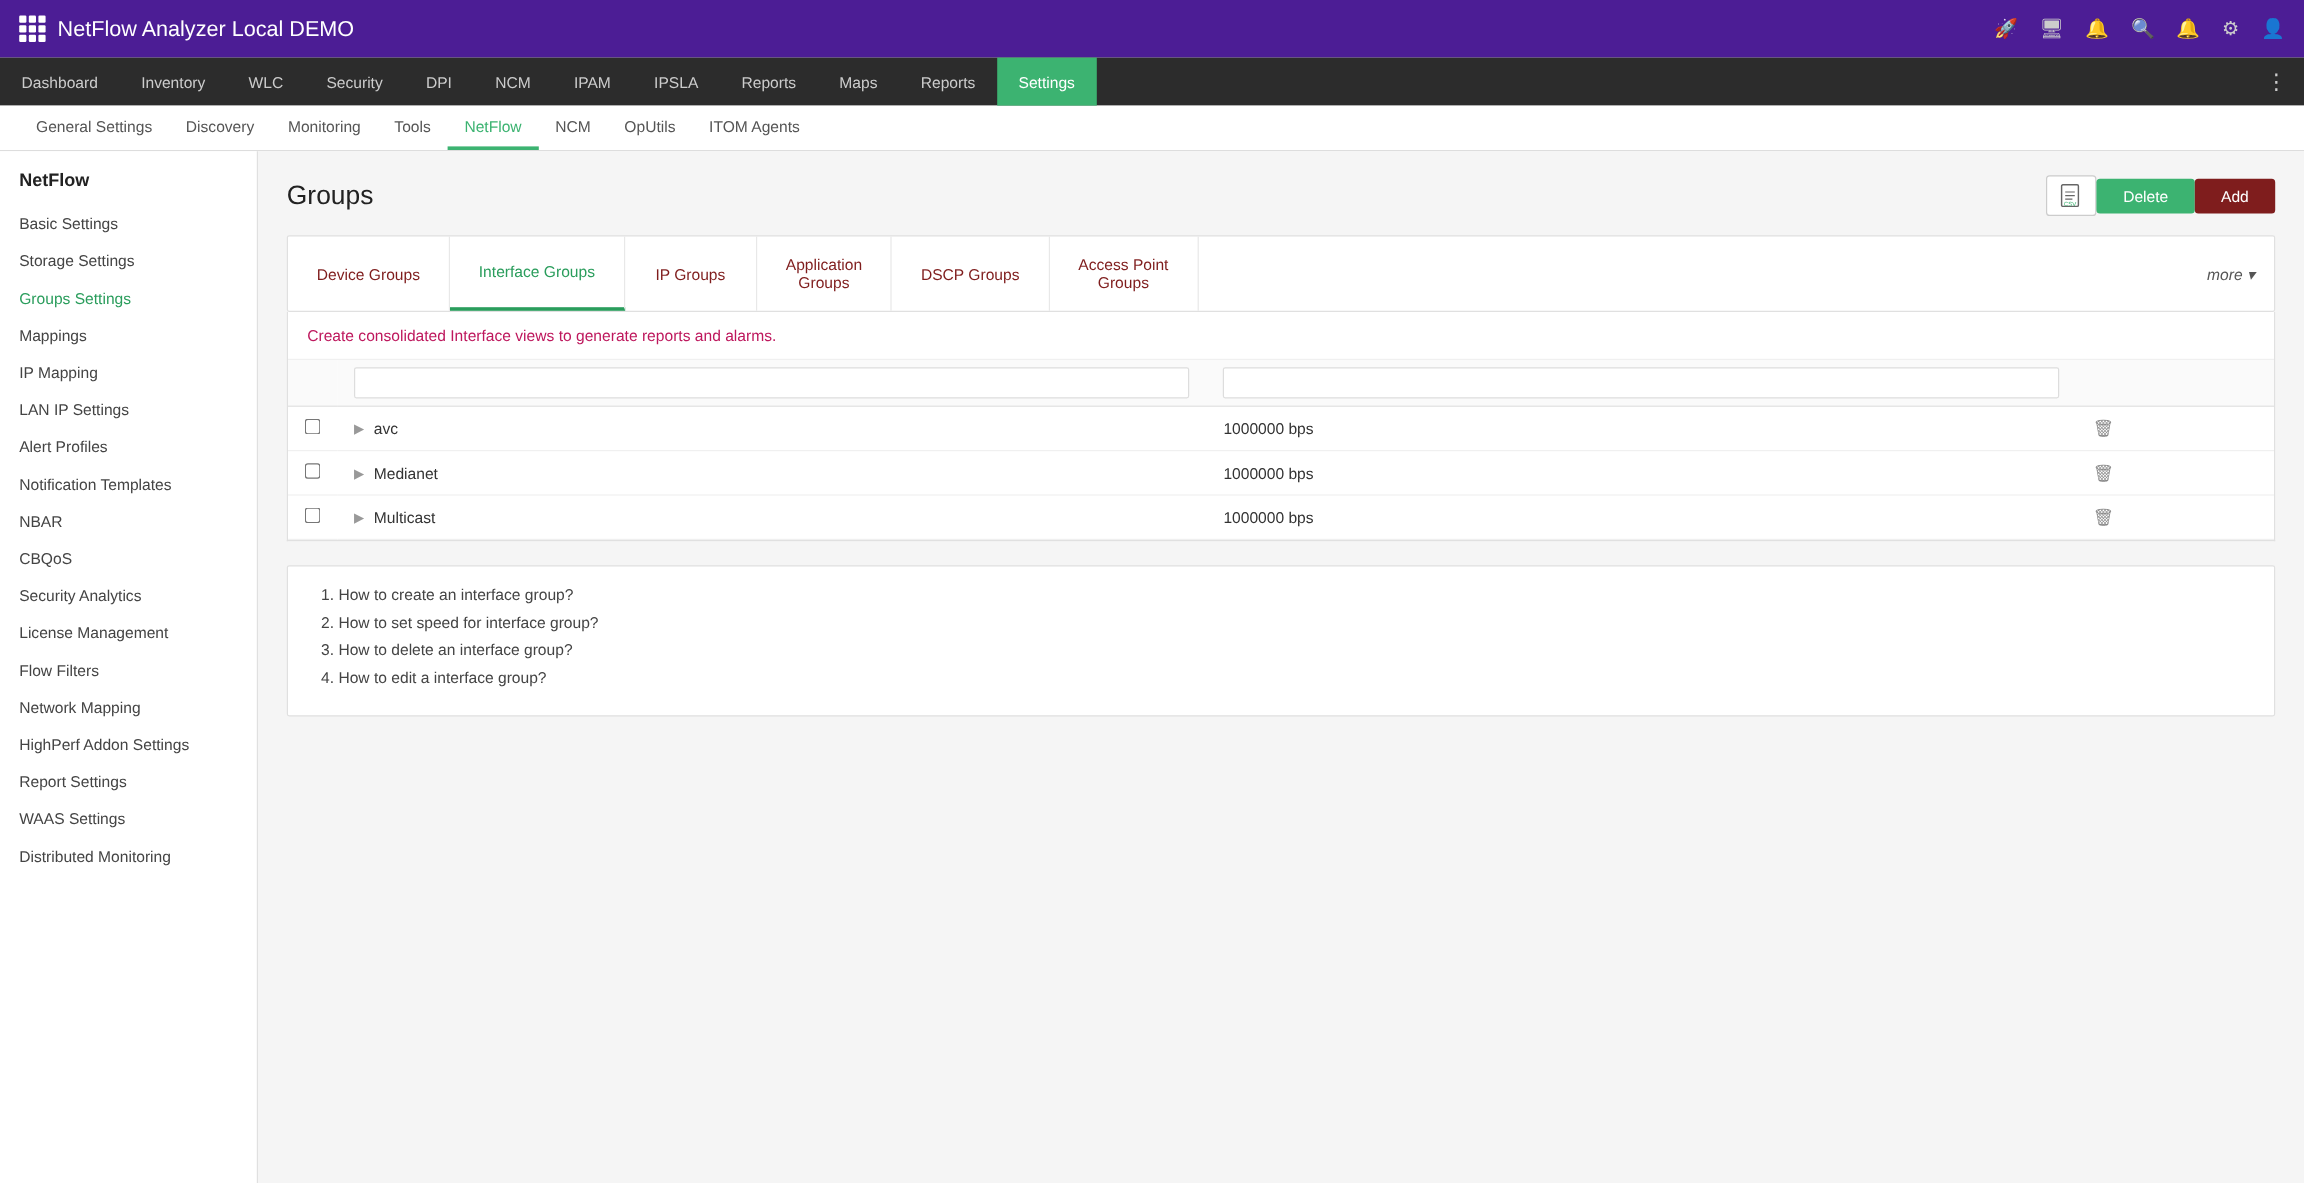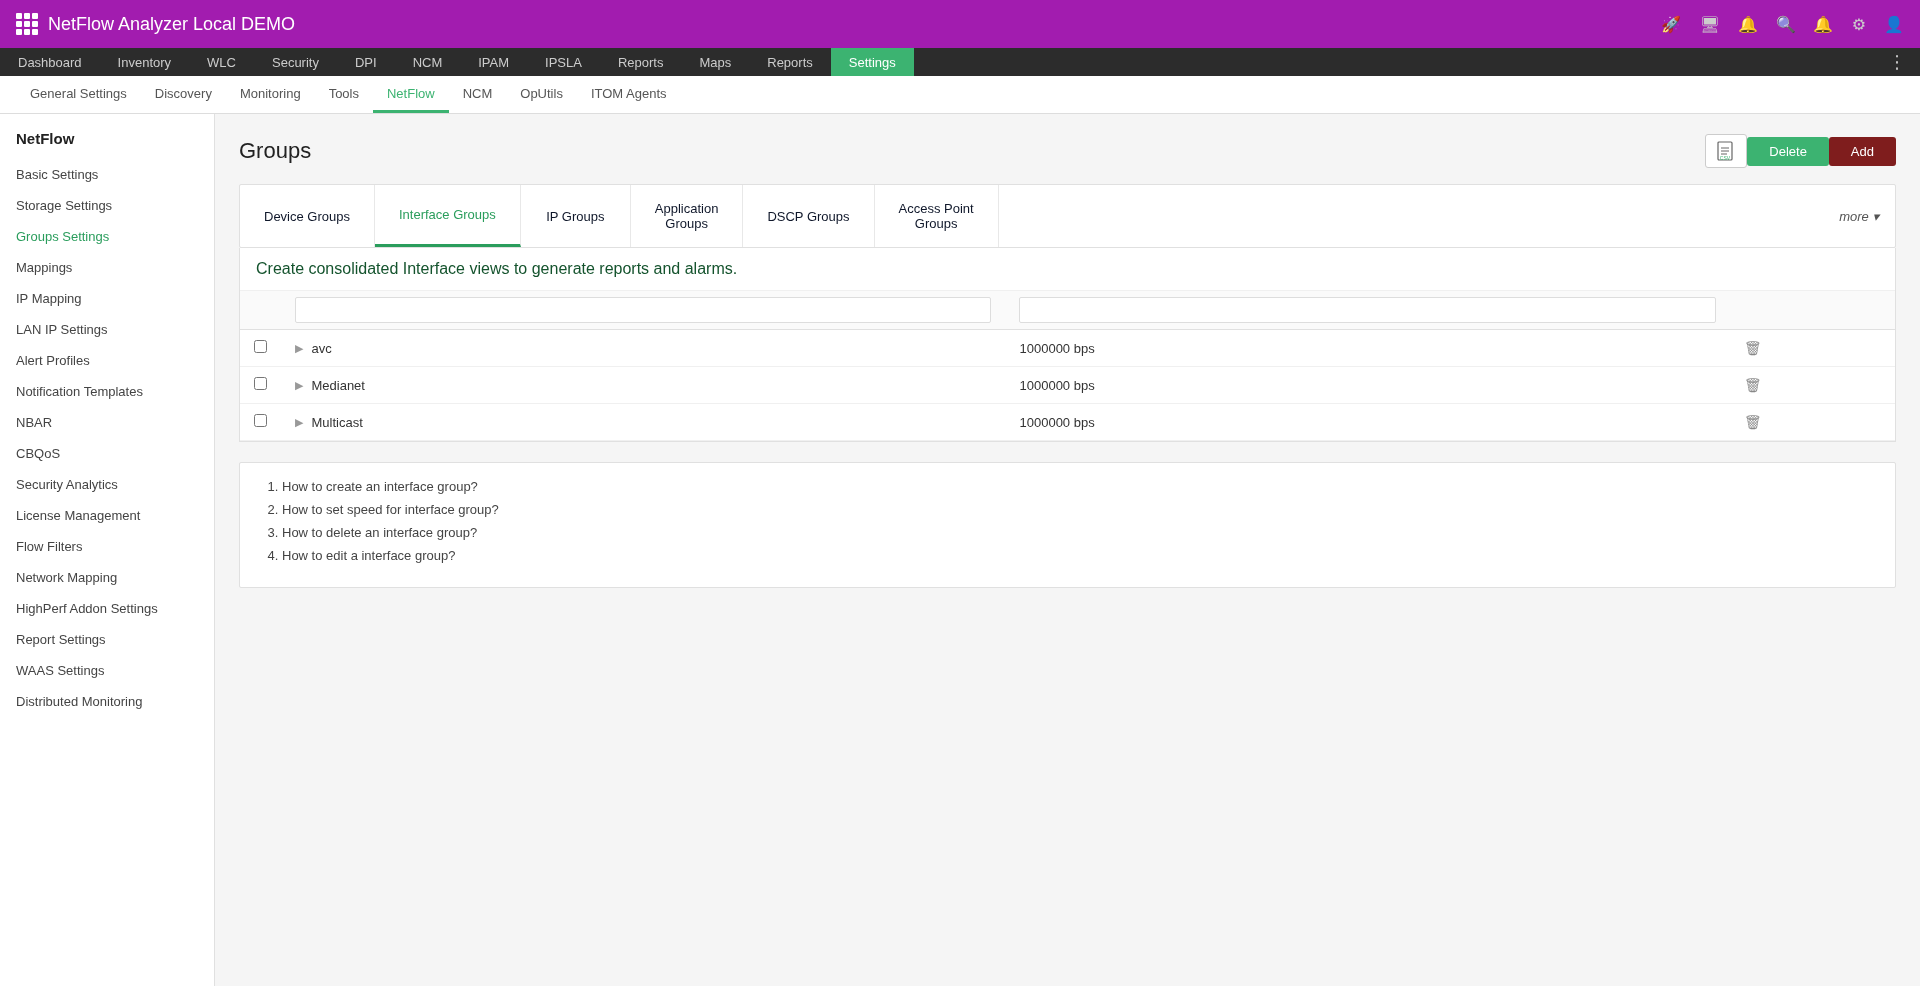--- a/index.html
+++ b/index.html
@@ -1,20 +1,20 @@
 <!DOCTYPE html>
 <html><head>
   <meta charset="utf-8">
   <style>
     * { box-sizing: border-box; margin: 0; padding: 0; }
     body { font-family: Arial, sans-serif; font-size: 13px; background: #f5f5f5; color: #333; }
 
     
     .top-bar {
-      background: #a21caf;
+      background: #4c1d95;
       color: #fff;
       display: flex;
       align-items: center;
       padding: 0 16px;
       height: 48px;
     }
     .top-bar-logo {
       display: flex;
       align-items: center;
       gap: 10px;
@@ -41,21 +41,21 @@
       color: #ccc;
       font-size: 16px;
       cursor: pointer;
     }
 
     
     .main-nav {
       background: #2c2c2c;
       display: flex;
       align-items: stretch;
-      height: 28px;
+      height: 40px;
     }
     .main-nav-item {
       color: #ccc;
       padding: 0 18px;
       display: flex;
       align-items: center;
       cursor: pointer;
       font-size: 13px;
       white-space: nowrap;
     }
@@ -177,21 +177,21 @@
       border: 1px solid #e0e0e0;
       border-radius: 2px;
       display: flex;
       align-items: stretch;
       margin-bottom: 0;
     }
     .groups-tab {
       padding: 16px 24px;
       cursor: pointer;
       font-size: 13px;
-      color: #0f172a;
+      color: #7f1d1d;
       border-right: 1px solid #e8e8e8;
       display: flex;
       align-items: center;
       justify-content: center;
       text-align: center;
       min-width: 110px;
     }
     .groups-tab.active {
       color: #2a9d5c;
       border-bottom: 3px solid #2a9d5c;
@@ -209,22 +209,22 @@
     }
 
     
     .content-panel {
       background: #fff;
       border: 1px solid #e0e0e0;
       border-top: none;
     }
     .content-desc {
       padding: 12px 16px;
-      color: #14532d;
-      font-size: 16px;
+      color: #be185d;
+      font-size: 13px;
       border-bottom: 1px solid #f0f0f0;
     }
 
     
     .data-table {
       width: 100%;
       border-collapse: collapse;
     }
     .data-table th {
       background: #f5f5f5;

